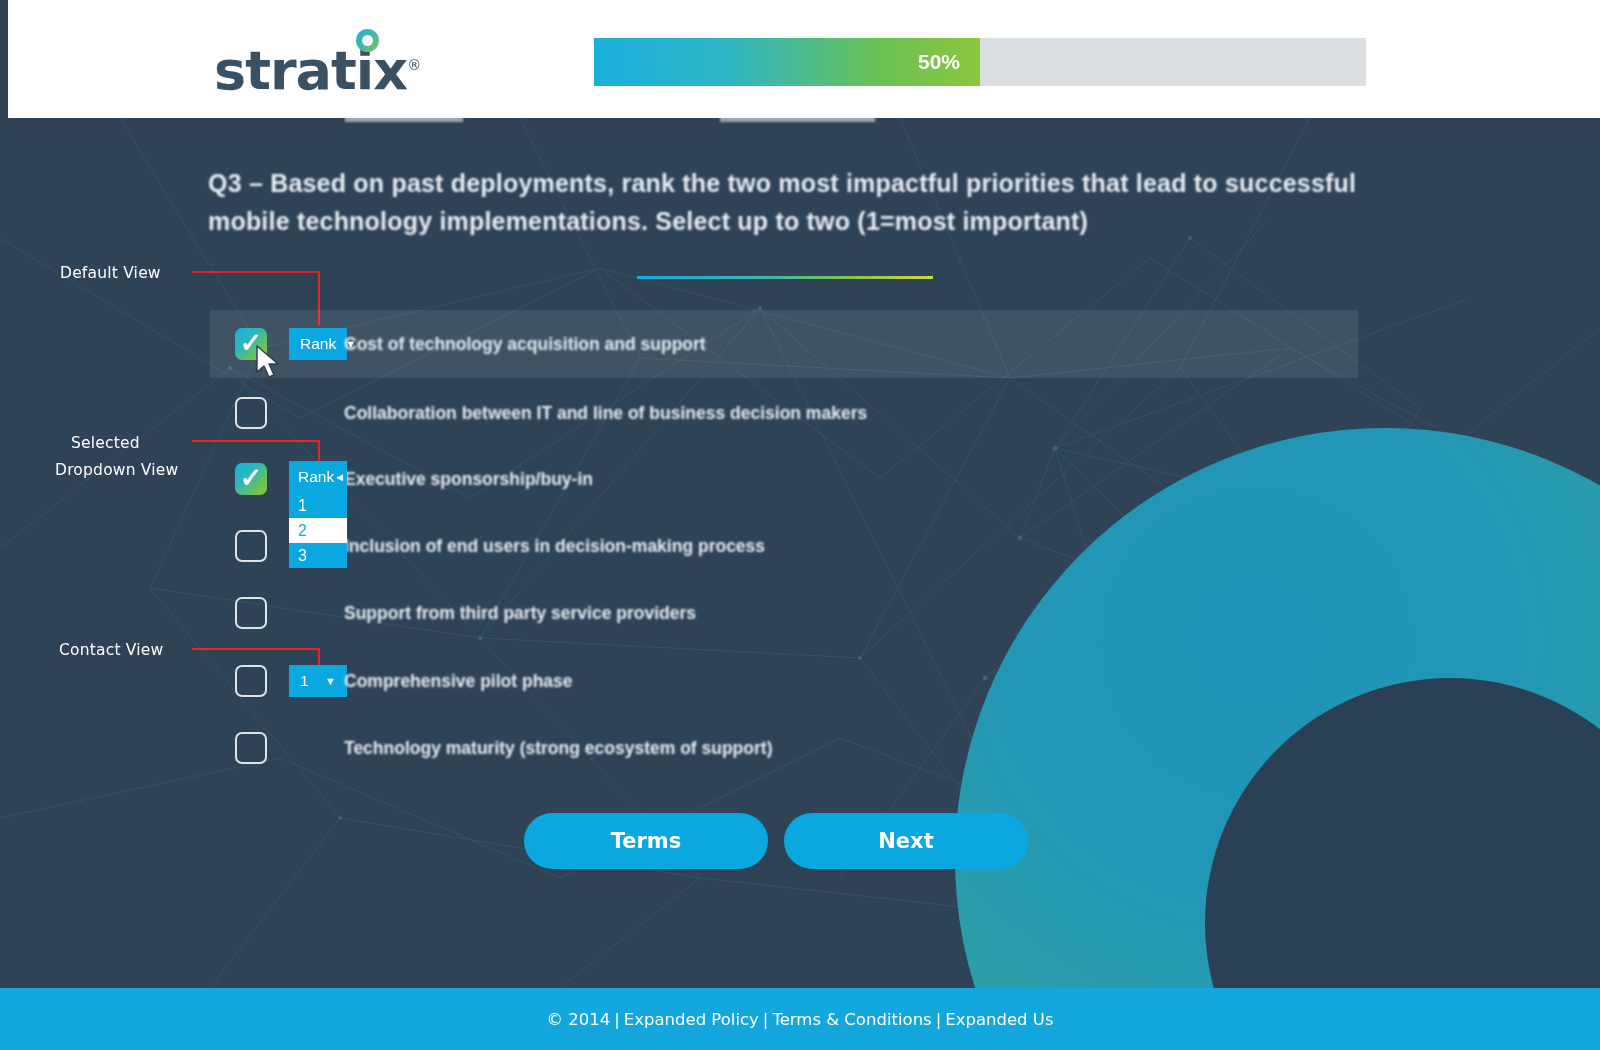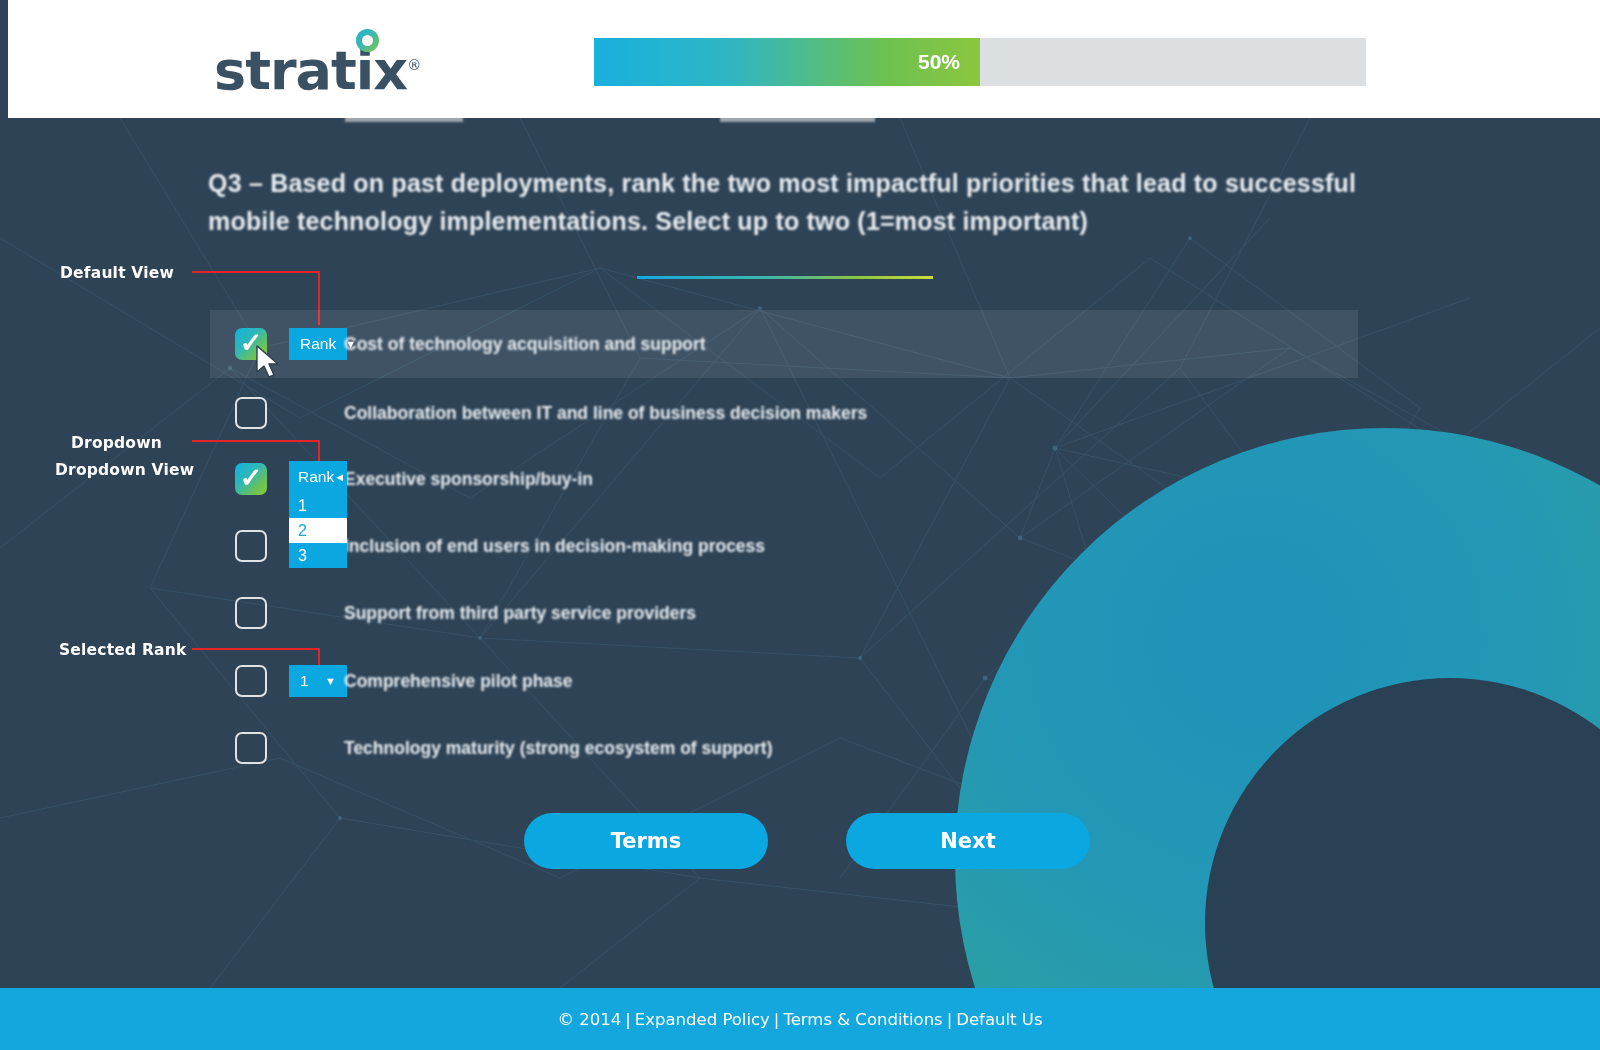--- a/index.html
+++ b/index.html
@@ -82,21 +82,21 @@
     filter:blur(1.15px); letter-spacing:0.2px;
   }
 
   .accent-line {
     position:absolute; left:637px; top:158px; width:296px; height:3px;
     background:linear-gradient(90deg,#14a9e0 0%,#3fb6a8 45%,#8cc63f 75%,#cddc39 100%);
   }
 
   
   .anno-label {
-    position:absolute; color:#ffffff; font-size:15.5px; font-weight:bold;
+    position:absolute; color:#ffffff; font-size:15.5px; font-weight:normal;
     font-family:"DejaVu Sans", sans-serif; letter-spacing:0.2px; white-space:nowrap;
   }
   .anno-line { position:absolute; background:#e8222a; }
 
   
   .opt-row { position:absolute; left:210px; width:1148px; height:68px; display:flex; align-items:center; }
   .opt-row.hl { background:rgba(255,255,255,0.09); }
 
   .cb {
     width:32px; height:32px; border-radius:7px; flex:0 0 32px;
@@ -218,26 +218,26 @@
   <div class="content">
 
     <div class="question">Q3 – Based on past deployments, rank the two most impactful priorities that lead to successful mobile technology implementations. Select up to two (1=most important)</div>
 
     <div class="accent-line"></div>
 
     <div class="anno-label" style="left:60px; top:146px;">Default View</div>
     <div class="anno-line" style="left:192px; top:153px; width:128px; height:2px;"></div>
     <div class="anno-line" style="left:318px; top:153px; width:2px; height:54px;"></div>
 
-    <div class="anno-label" style="left:71px; top:316px;">Dropdown</div>
+    <div class="anno-label" style="left:71px; top:316px;">Selected</div>
     <div class="anno-label" style="left:55px; top:343px;">Dropdown View</div>
     <div class="anno-line" style="left:192px; top:322px; width:128px; height:2px;"></div>
     <div class="anno-line" style="left:318px; top:322px; width:2px; height:28px;"></div>
 
-    <div class="anno-label" style="left:59px; top:523px;">Selected Rank</div>
+    <div class="anno-label" style="left:59px; top:523px;">Contact View</div>
     <div class="anno-line" style="left:192px; top:530px; width:128px; height:2px;"></div>
     <div class="anno-line" style="left:318px; top:530px; width:2px; height:31px;"></div>
 
     <div class="opt-row hl" style="top:192px;">
       <div class="cb checked" style="margin-left:25px;"></div>
       <div class="rank-btn" style="left:79px; top:18px; width:58px;">
         <span>Rank</span>
         <span class="caret">▼</span>
       </div>
       <div class="opt-text" style="margin-left:77px;">Cost of technology acquisition and support</div>
@@ -285,20 +285,20 @@
       </div>
       <div class="opt-text" style="margin-left:77px;">Comprehensive pilot phase</div>
     </div>
 
     <div class="opt-row" style="top:596px;">
       <div class="cb" style="margin-left:25px;"></div>
       <div class="opt-text" style="margin-left:77px;">Technology maturity (strong ecosystem of support)</div>
     </div>
 
     <button class="nav-btn" style="left:524px; top:695px; width:244px;">Terms</button>
-    <button class="nav-btn" style="left:846px; top:695px; width:244px;">Next</button>
+    <button class="nav-btn" style="left:784px; top:695px; width:244px;">Next</button>
   </div>
 
   <div class="footer">
-    <div class="footer-inner"><span>© 2014</span><span class="sep">|</span><a href="#">Expanded Policy</a><span class="sep">|</span><a href="#">Terms &amp; Conditions</a><span class="sep">|</span><a href="#">Default Us</a></div>
+    <div class="footer-inner"><span>© 2014</span><span class="sep">|</span><a href="#">Expanded Policy</a><span class="sep">|</span><a href="#">Terms &amp; Conditions</a><span class="sep">|</span><a href="#">Expanded Us</a></div>
   </div>
 
 </div>
 
 </body></html>

